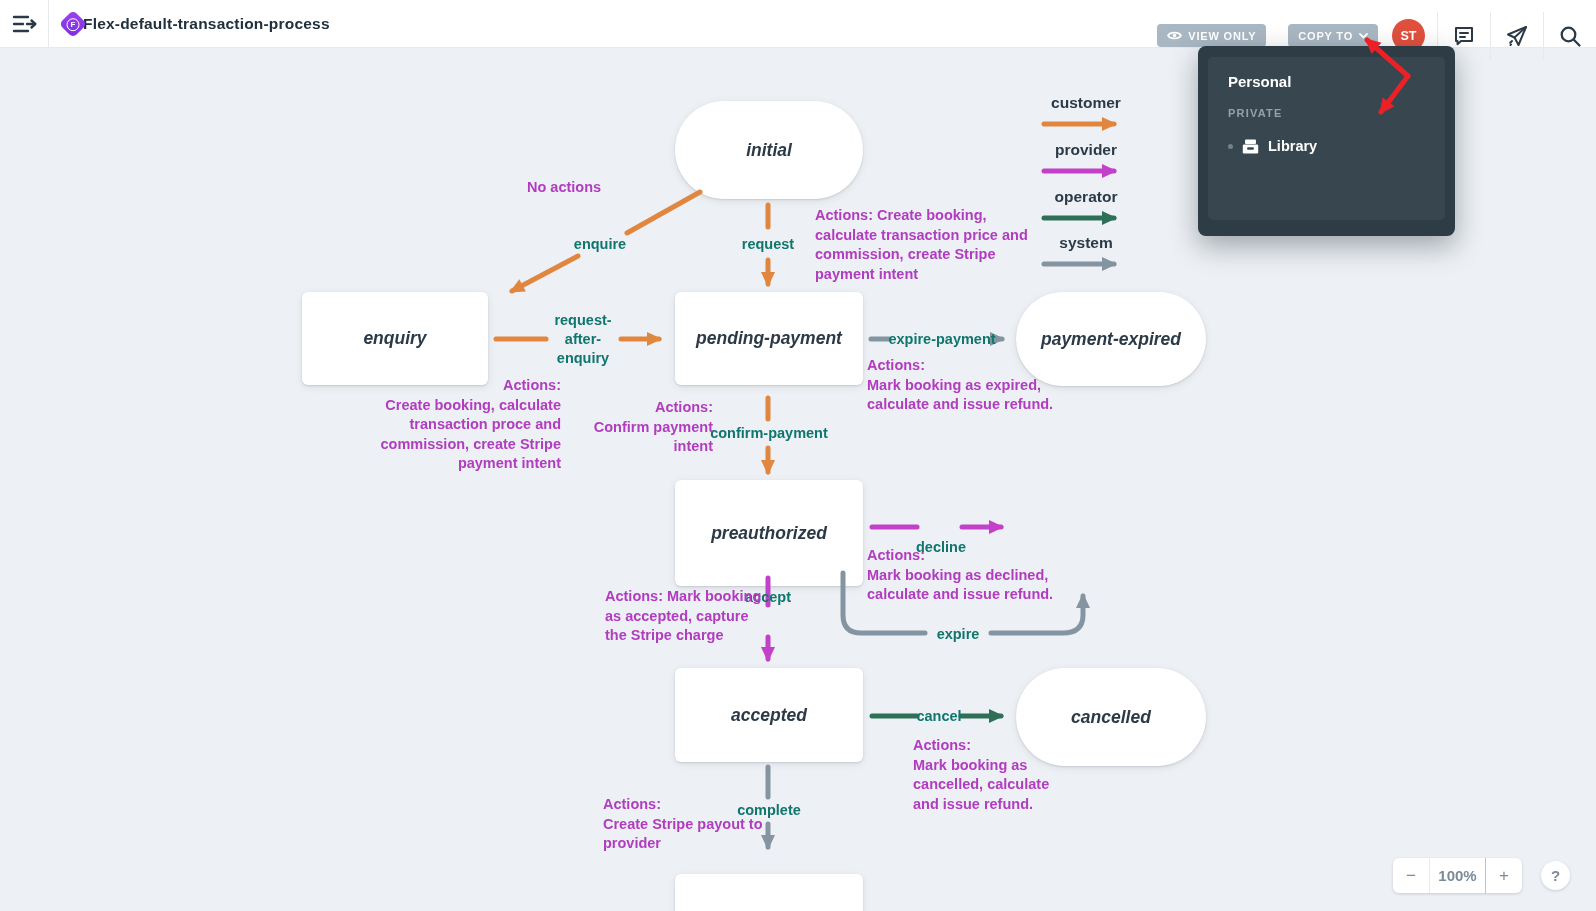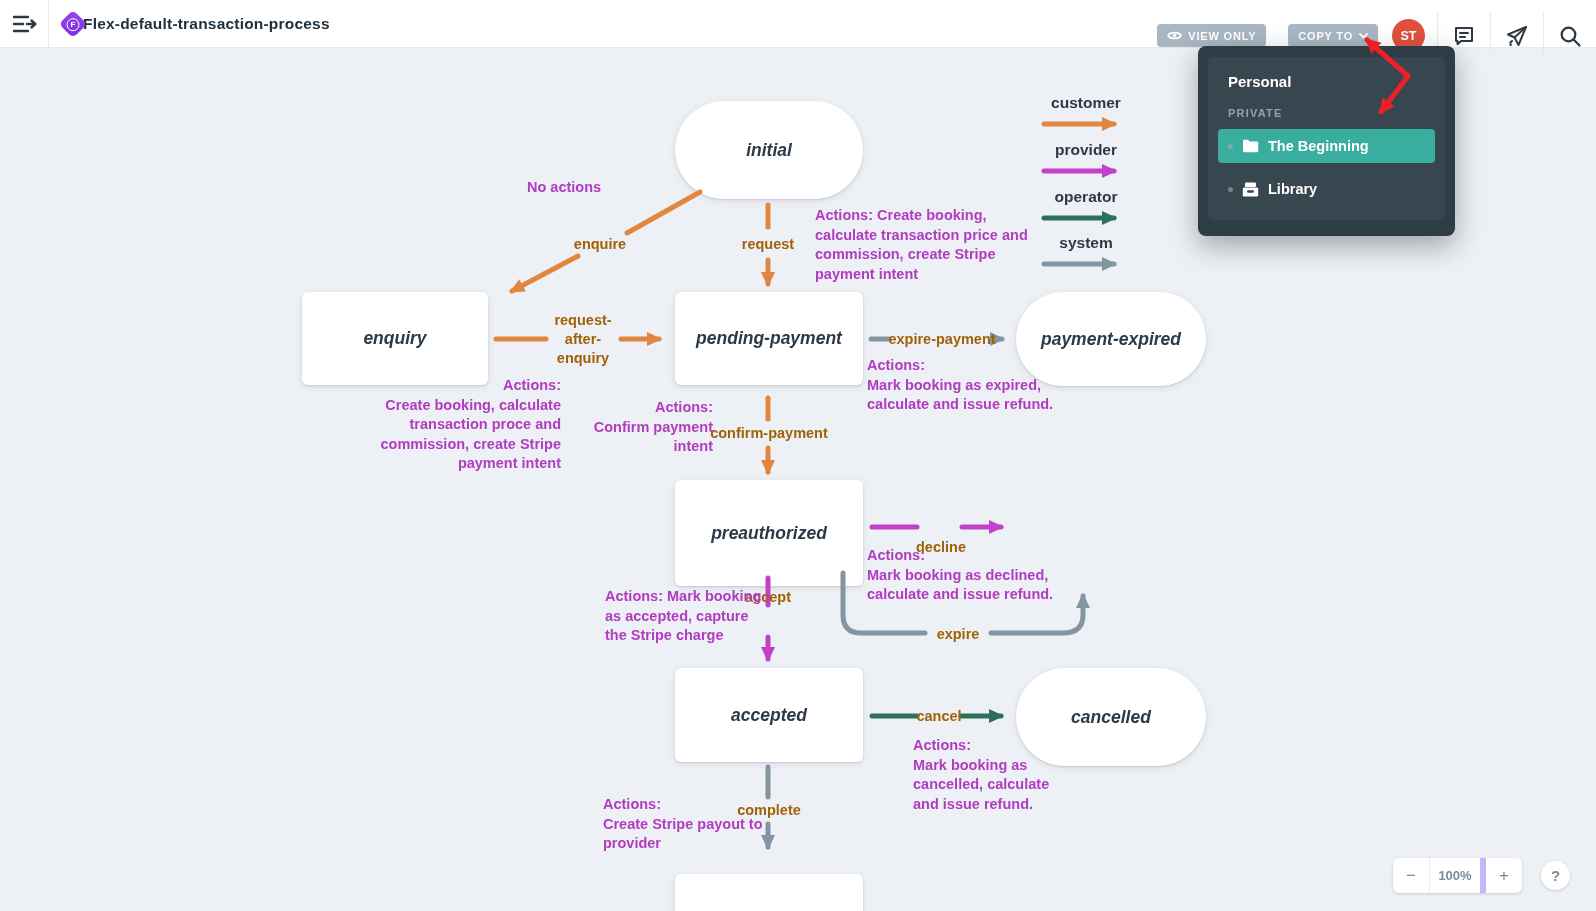--- a/index.html
+++ b/index.html
@@ -78,21 +78,21 @@
   .edges-svg { position: absolute; left: 0; top: 0; z-index: 2; }
   .node {
     position: absolute; background: #fff; z-index: 1; border-radius: 6px;
     display: flex; align-items: center; justify-content: center;
     font-style: italic; font-weight: 600; font-size: 17.5px; color: #2b3a46;
     box-shadow: 0 1px 2px rgba(30,45,60,.15), 0 2px 8px rgba(30,45,60,.08);
   }
   .node.pill { border-radius: 50px; }
   .edge-label {
     position: absolute; z-index: 3; transform: translate(-50%, -50%);
-    color: #a16207; font-size: 14.5px; font-weight: 600; line-height: 19px;
+    color: #0f766e; font-size: 14.5px; font-weight: 600; line-height: 19px;
     white-space: pre-line; text-align: center;
   }
   .legend-label {
     position: absolute; z-index: 3; transform: translate(-50%, -50%);
     color: #2b3a46; font-size: 15.5px; font-weight: 600;
   }
   .action {
     position: absolute; z-index: 3; color: #b23cc0; font-size: 14.5px;
     font-weight: 600; line-height: 19.5px; white-space: pre-line;
   }
@@ -102,21 +102,21 @@
   .annotation-svg { position: absolute; left: 0; top: 0; z-index: 100; pointer-events: none; }
 
   
   .zoom-toolbar {
     position: absolute; left: 1393px; top: 858px; height: 35px; z-index: 20;
     background: #fff; border-radius: 6px; display: flex; align-items: stretch;
     box-shadow: 0 1px 3px rgba(30,45,60,.18); color: #7b8b99; overflow: hidden;
   }
   .zt-cell { display: flex; align-items: center; justify-content: center; cursor: pointer; }
   .zt-out { width: 37px; font-size: 17px; border-right: 1px solid #e7ebee; }
-  .zt-level { width: 56px; font-size: 13px; font-weight: 600; border-right: 6px solid #c4b5fd; }
+  .zt-level { width: 56px; font-size: 15px; font-weight: 600; border-right: 1px solid #c4b5fd; }
   .zt-in { width: 36px; font-size: 17px; }
   .help-btn {
     position: absolute; left: 1541px; top: 861px; width: 29px; height: 29px; z-index: 20;
     background: #fff; border-radius: 50%; color: #7b8b99; font-size: 15px; font-weight: bold;
     display: flex; align-items: center; justify-content: center; cursor: pointer;
     box-shadow: 0 1px 3px rgba(30,45,60,.18);
   }
 </style>
 </head>
 <body>
@@ -304,27 +304,20 @@
   <div class="action" style="left:603px;top:747px;">Actions:
 Create Stripe payout to
 provider</div>
 </div>
 
 <div class="copy-menu">
   <div class="copy-menu-inner">
     <div class="cm-workspace">Personal</div>
     <div class="cm-section">PRIVATE</div>
     <div class="cm-items">
-      <div class="cm-item selected">
-        <span class="cm-bullet"></span>
-        <svg class="glyph" width="17" height="14" viewBox="0 0 17 14" fill="#ffffff">
-          <path d="M1 2 a1.2 1.2 0 0 1 1.2 -1.2 H6 l1.6 1.7 H15 a1.2 1.2 0 0 1 1.2 1.2 V12 a1.2 1.2 0 0 1 -1.2 1.2 H2.2 A1.2 1.2 0 0 1 1 12 Z"></path>
-        </svg>
-        <span>The Beginning</span>
-      </div>
       <div class="cm-item">
         <span class="cm-bullet"></span>
         <svg class="glyph" width="17" height="15" viewBox="0 0 17 15" fill="#ffffff">
           <rect x="3" y="0.5" width="11" height="4.5" rx="1"></rect>
           <rect x="0.8" y="5.5" width="15.4" height="9" rx="1.3"></rect>
           <rect x="5" y="8.2" width="7" height="2.6" rx="1.3" fill="#38474f"></rect>
         </svg>
         <span>Library</span>
       </div>
     </div>

